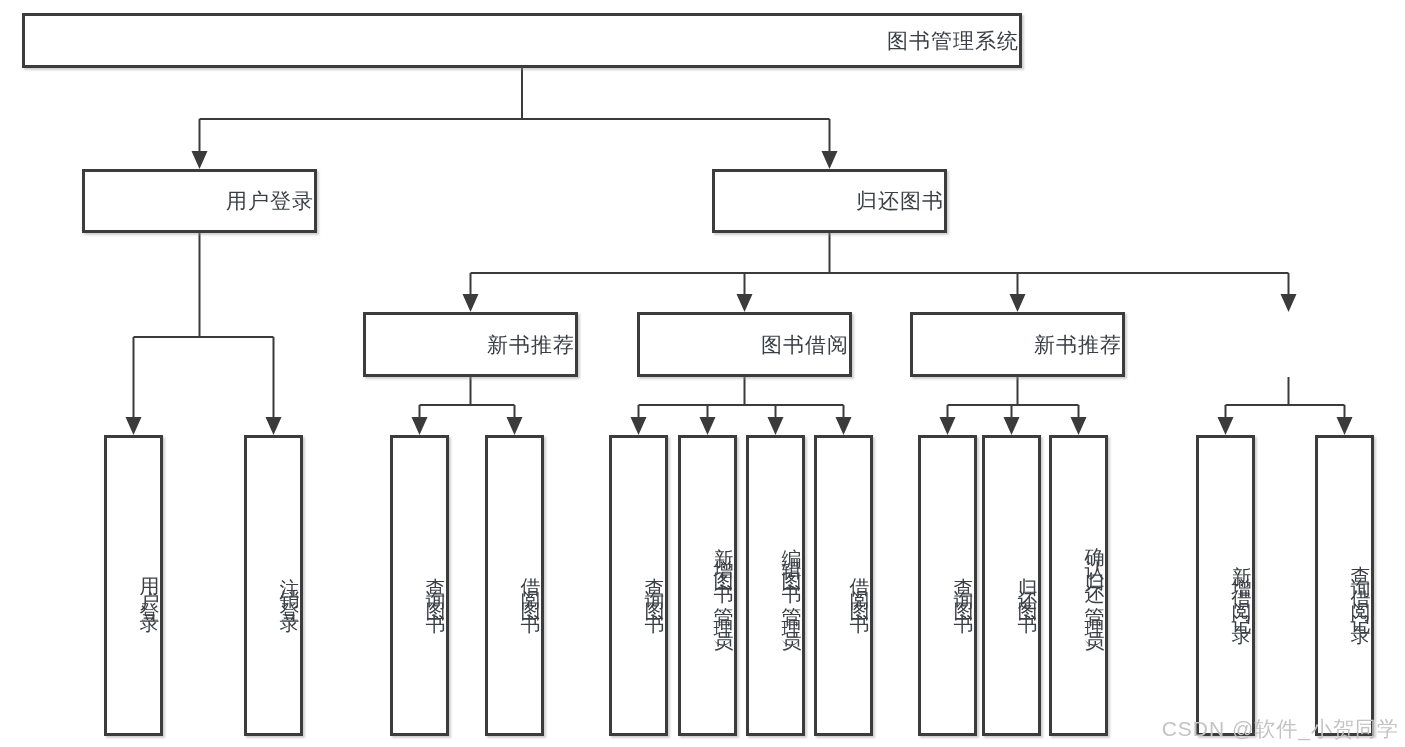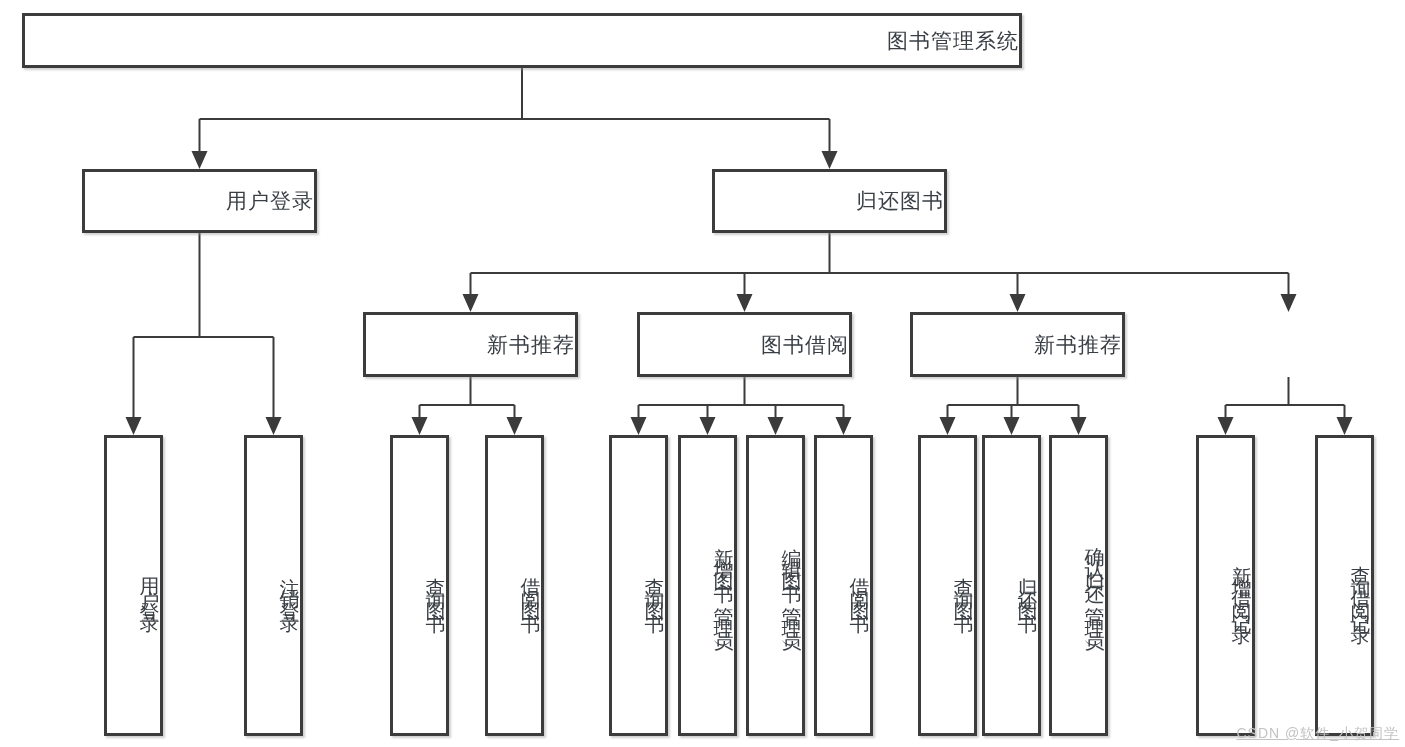--- a/index.html
+++ b/index.html
@@ -28,26 +28,25 @@
   .node.v span{
     writing-mode:vertical-rl;
     font-size:20px;
     letter-spacing:12px;
     white-space:nowrap;
     line-height:1;
   }
   .watermark{
     position:absolute;
     right:6px;bottom:4px;
-    font-size:14px;
+    font-size:21px;
     color:#c3c3c3;
     letter-spacing:1px;
     z-index:5;
     white-space:nowrap;
-    text-decoration:underline;
   }
 </style>
 </head>
 <body>
 
 <div id="canvas">
 
   <svg class="edges" viewBox="0 0 1405 747" xmlns="http://www.w3.org/2000/svg">
 
     <path fill="none" stroke="#3b3b3b" stroke-width="2" d="M522,68 V119 M199.5,119 H829.5 M199.5,119 V159 M829.5,119 V159

